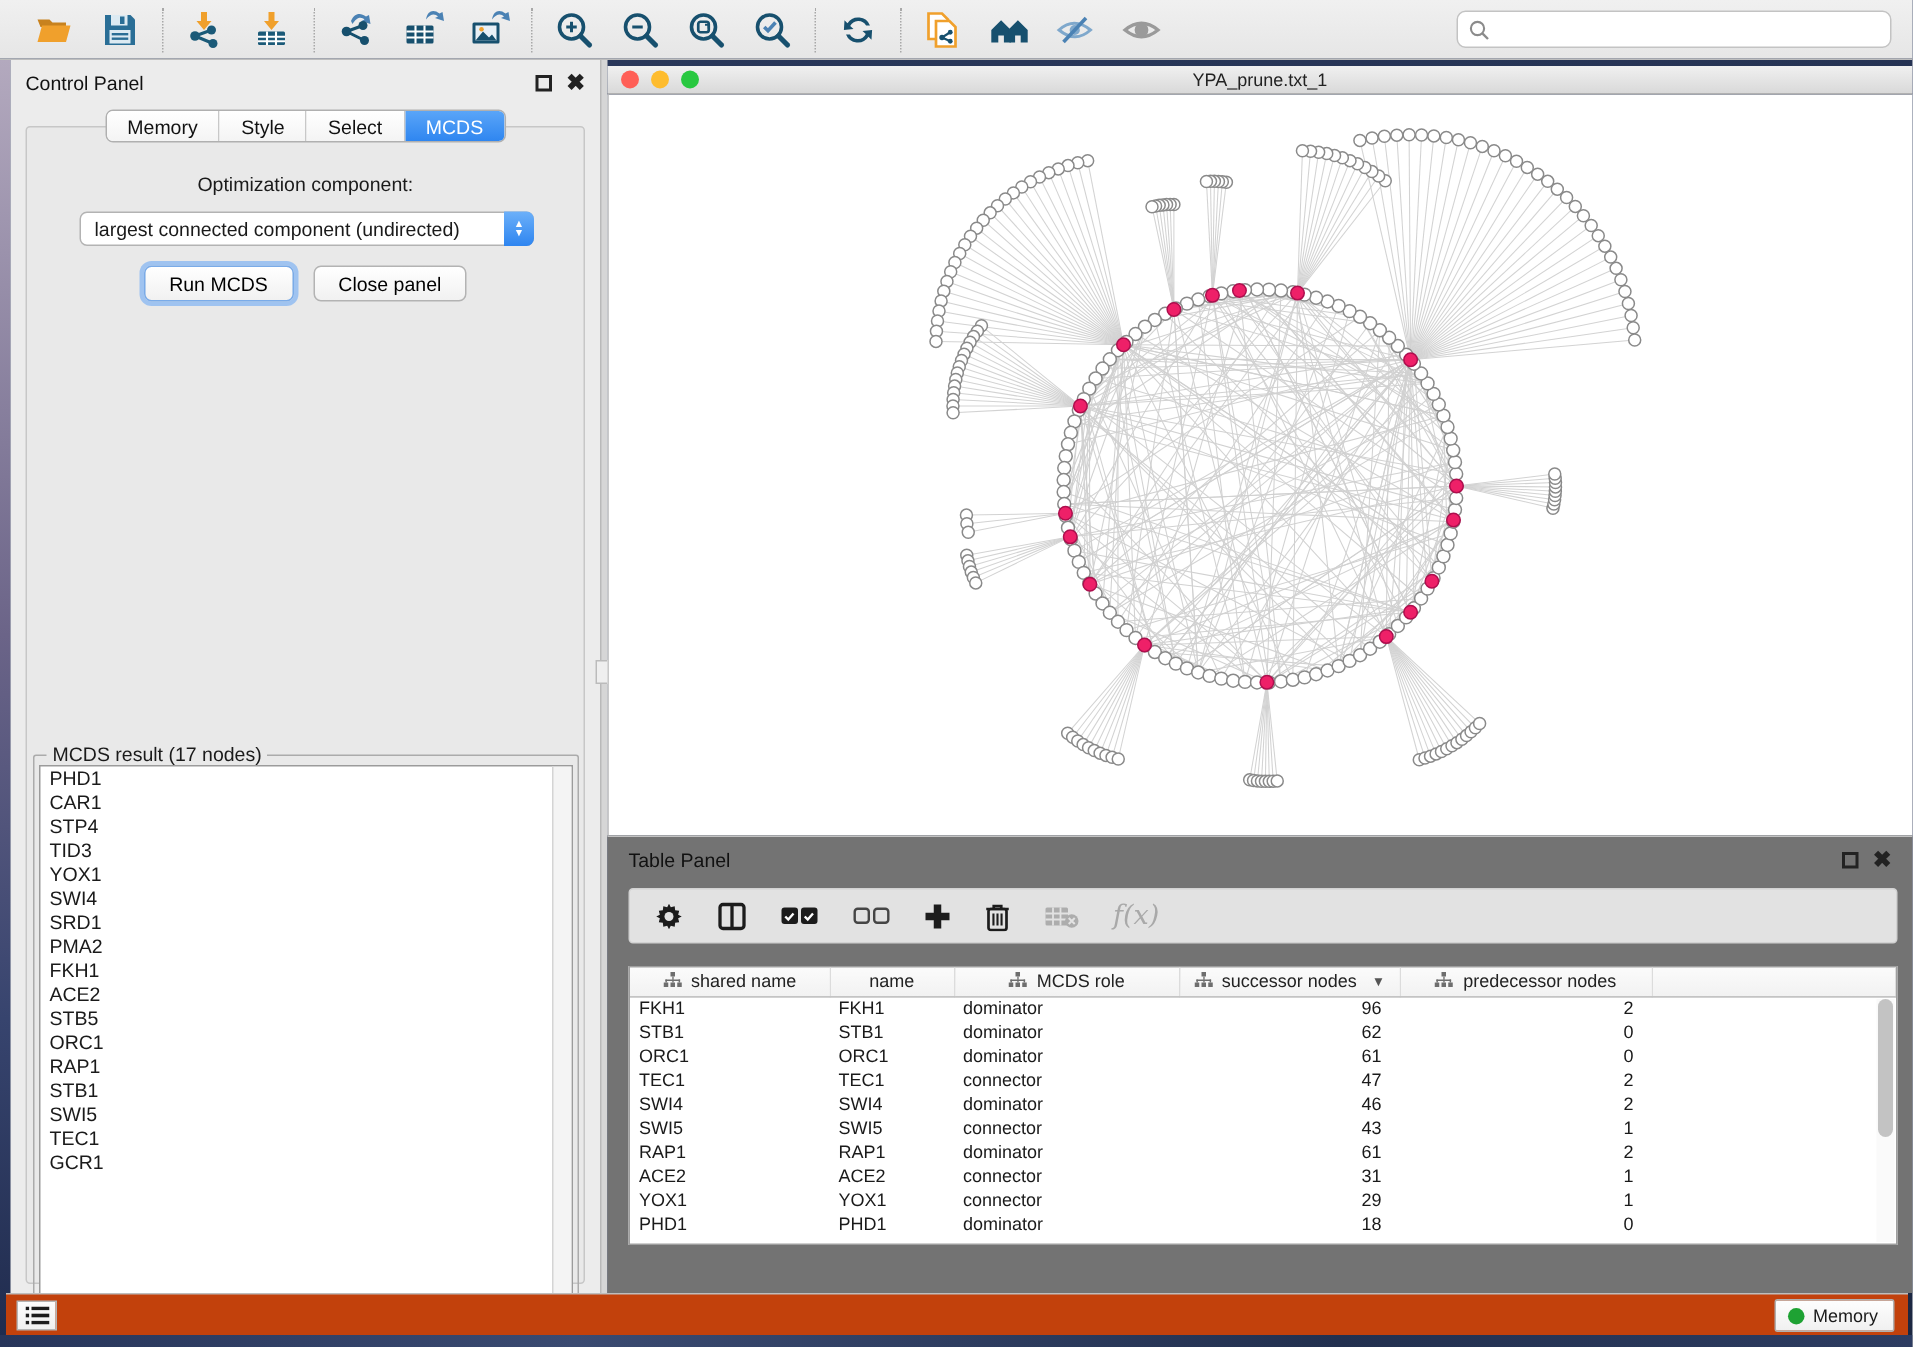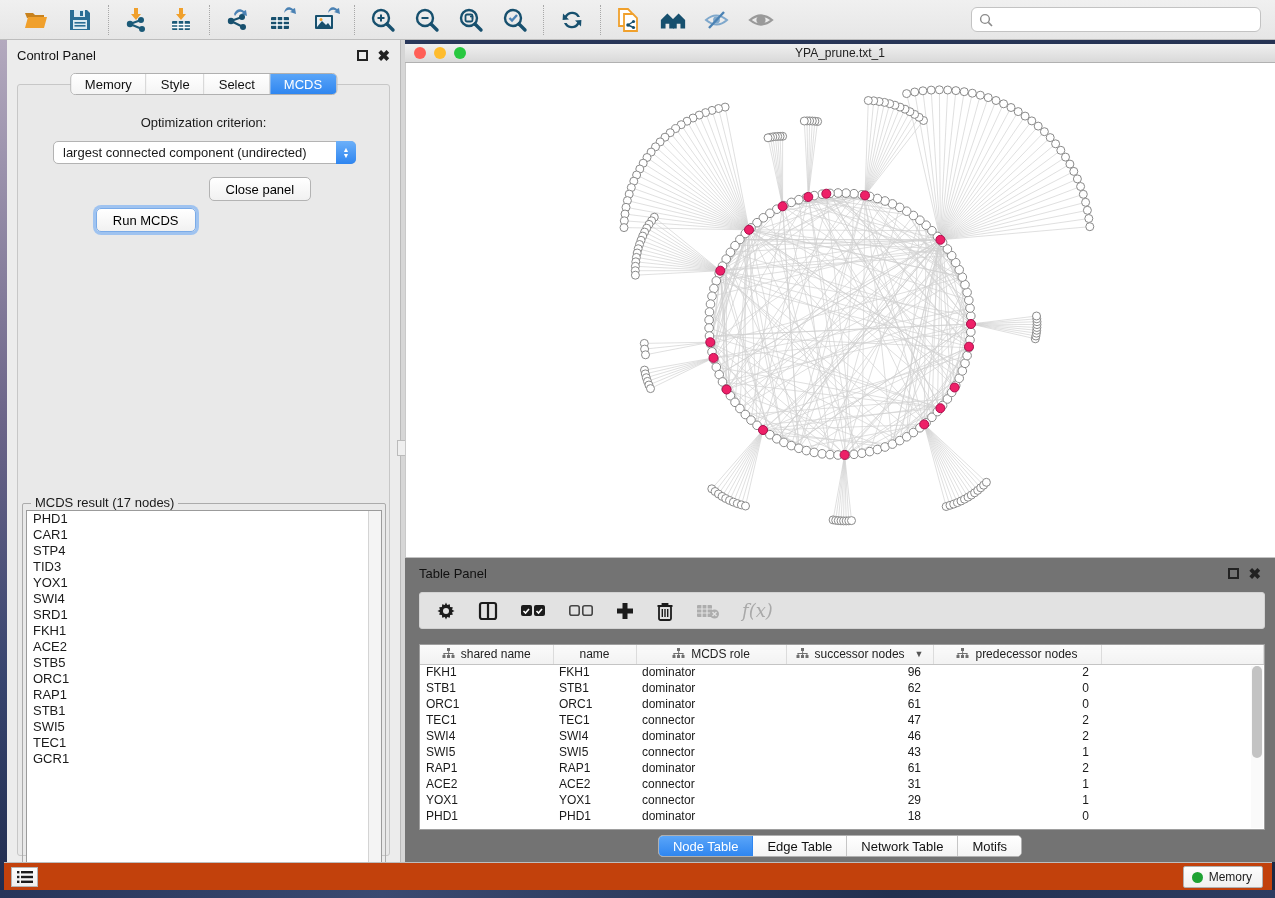--- a/index.html
+++ b/index.html
@@ -46,21 +46,21 @@
   .opt-label { text-align:center; margin-top:30px; font-size:13px; }
   .combo { position:absolute; left:35px; top:56px; width:303px; height:23px; background:#fff;
      border:1px solid #b3b3b3; border-radius:5px; display:flex; align-items:center; cursor:pointer; }
   .combo-text { flex:1; padding:0 9px; font-size:13px; white-space:nowrap; }
   .combo-step { width:20px; height:23px; margin:-1px; border-radius:0 5px 5px 0;
      background:linear-gradient(#6cb0f9,#2e85f0); display:flex; flex-direction:column;
      align-items:center; justify-content:center; color:#fff; font-size:7px; line-height:6px; }
   .btnrow { position:absolute; left:0; top:92px; width:100%; display:flex; justify-content:center; gap:13px; }
   .aqua-btn { height:24px; padding:0 16px; background:linear-gradient(#ffffff,#f1f1f1);
      border:1px solid #b3b3b3; border-radius:5px; font-size:13px; font-family:inherit; cursor:pointer; }
-  .aqua-btn.focusring { box-shadow:0 0 0 3px rgba(120,175,245,.65); border-color:#7aabe8;margin-top:31px; }
+  .aqua-btn.focusring { box-shadow:0 0 0 3px rgba(120,175,245,.65); border-color:#7aabe8; }
 
   .result-box { position:absolute; left:4px; top:418px; width:364px; height:374px;
      border:1px solid #ababab; border-radius:2px; }
   .result-legend { position:absolute; left:8px; top:-9px; background:#e9e9e9; padding:0 4px; font-size:13px; }
   .result-list { position:absolute; left:3px; top:6px; right:3px; bottom:3px; background:#fff;
      border:1px solid #9b9b9b; overflow:hidden; }
   .result-scroll { position:absolute; right:0; top:0; bottom:0; width:13px; background:#f4f4f4; border-left:1px solid #d4d4d4; }
   .result-item { font-size:13px; line-height:16px; padding-left:6px; }
 
   
@@ -279,21 +279,21 @@
       <span class="close-btn">✖</span>
     </span>
   </div>
   <div class="seg cp-tabs" id="cp-tabs">
       <span class="segitem">Memory</span>
       <span class="segitem">Style</span>
       <span class="segitem">Select</span>
       <span class="segitem active">MCDS</span>
     </div>
   <div class="cp-body">
-    <div class="opt-label">Optimization criterion:</div>
+    <div class="opt-label">Optimization component:</div>
     <div class="combo">
       <span class="combo-text">largest connected component (undirected)</span>
       <span class="combo-step">
           <span>▲</span>
           <span>▼</span>
         </span>
     </div>
     <div class="btnrow">
       <button class="aqua-btn focusring">Run MCDS</button>
       <button class="aqua-btn">Close panel</button>
@@ -302,20 +302,21 @@
       <span class="result-legend">MCDS result (17 nodes)</span>
       <div class="result-list" id="result-list">
         <div class="result-scroll"></div>
       <div class="result-item">PHD1</div>
           <div class="result-item">CAR1</div>
           <div class="result-item">STP4</div>
           <div class="result-item">TID3</div>
           <div class="result-item">YOX1</div>
           <div class="result-item">SWI4</div>
           <div class="result-item">SRD1</div>
+          <div class="result-item">PMA2</div>
           <div class="result-item">FKH1</div>
           <div class="result-item">ACE2</div>
           <div class="result-item">STB5</div>
           <div class="result-item">ORC1</div>
           <div class="result-item">RAP1</div>
           <div class="result-item">STB1</div>
           <div class="result-item">SWI5</div>
           <div class="result-item">TEC1</div>
           <div class="result-item">GCR1</div>
         </div>
@@ -1222,28 +1223,20 @@
             <td class="num">0</td>
             <td></td>
           </tr>
         </tbody>
     </table>
     <div class="grid-vscroll">
         <div class="grid-thumb"></div>
       </div>
   </div>
 
-  <div class="tp-tabs">
-      <div class="seg" id="tp-tabs">
-        <span class="segitem active">Node Table</span>
-        <span class="segitem">Edge Table</span>
-        <span class="segitem">Network Table</span>
-        <span class="segitem">Motifs</span>
-      </div>
-    </div>
 </div>
 
 <div class="statusbar">
   <span class="menu-btn">
     <svg width="16" height="12" viewBox="0 0 16 12">
         <g fill="#1c1c1c">
           <rect x="0" y="0" width="2.4" height="2.4"></rect>
           <rect x="4" y="0" width="12" height="2.4"></rect>
           <rect x="0" y="4.8" width="2.4" height="2.4"></rect>
           <rect x="4" y="4.8" width="12" height="2.4"></rect>

